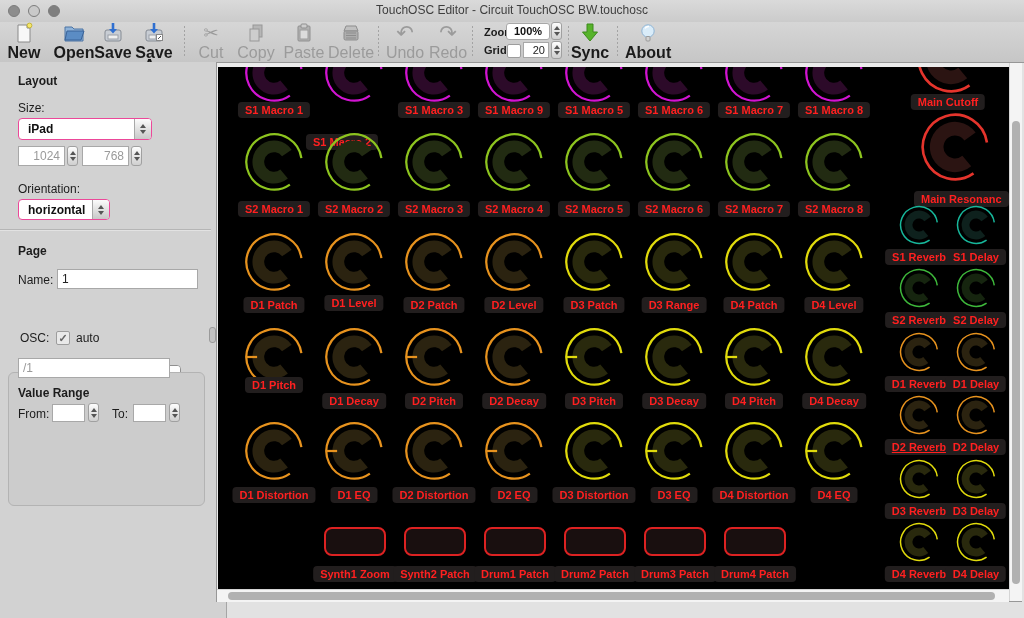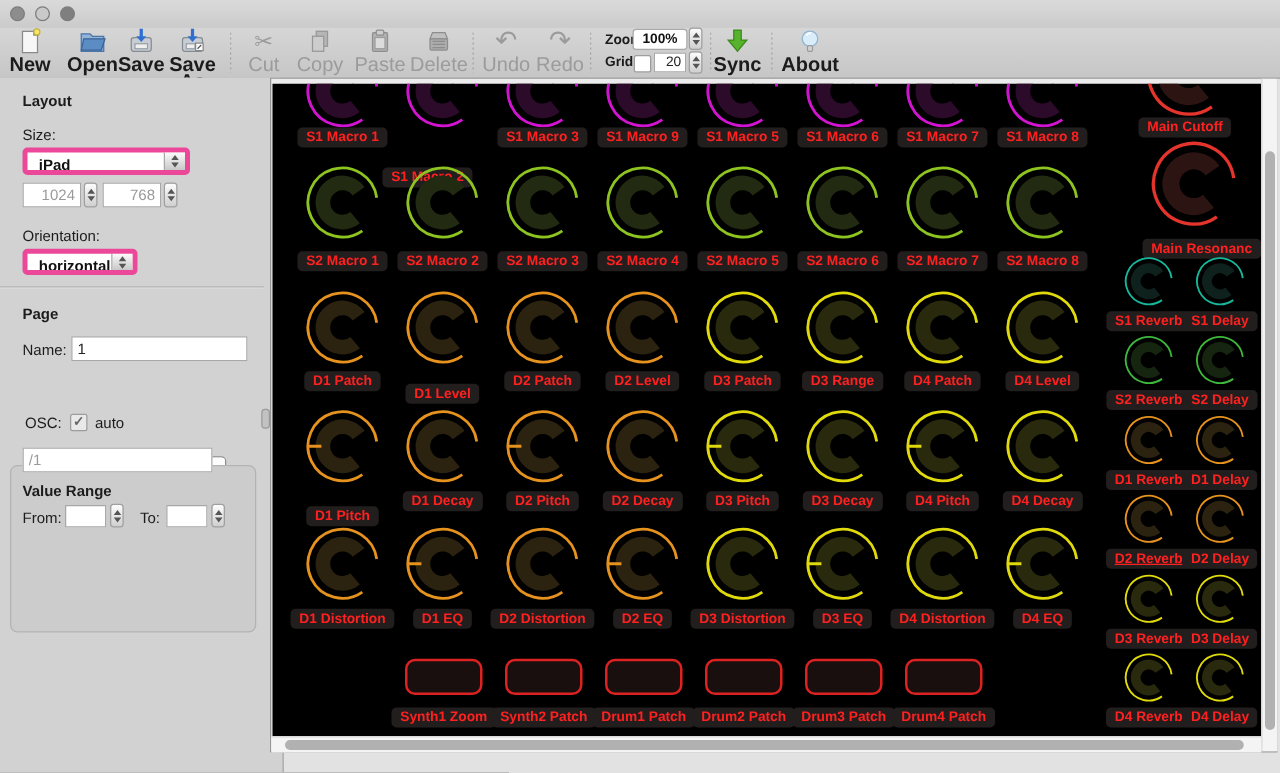--- a/index.html
+++ b/index.html
@@ -36,21 +36,21 @@
     font-size:11px;line-height:12px;text-align:center;color:#666;font-weight:bold;}
   .numfield{position:absolute;background:#fff;border:1px solid #a8a8a8;font-size:11px;
     color:#222;text-align:right;padding:1px 3px;box-sizing:border-box;}
   .tb-label{position:absolute;font-size:11px;font-weight:bold;color:#1b1b1b;}
   
   #sidebar{position:absolute;left:0;top:62px;width:227px;height:556px;background:#d2d2d2;
     border-right:1px solid #a5a5a5;box-sizing:border-box;}
   .sb-text{position:absolute;font-size:12px;color:#1c1c1c;}
   .sb-bold{font-weight:bold;}
   .sb-sep{position:absolute;left:0;width:211px;height:1px;background:#b5b5b5;border-bottom:1px solid #e2e2e2;}
-  .combobox{position:absolute;background:#fff;border:4px solid #ec4899;border-radius:4px;
+  .combobox{position:absolute;background:#fff;border:1px solid #ec4899;border-radius:4px;
     font-size:12px;font-weight:bold;color:#111;box-sizing:border-box;overflow:hidden;}
   .combobox .cb-text{position:absolute;left:9px;top:3px;}
   .combobox .cb-cap{position:absolute;right:0;top:0;bottom:0;width:16px;
     background:linear-gradient(#fbfbfb,#c8c8c8);border-left:1px solid #a8a8a8;
     display:flex;flex-direction:column;align-items:center;justify-content:center;gap:2px;}
   .field{position:absolute;background:#fff;border:1px solid #a8a8a8;font-size:12px;
     color:#222;padding:2px 4px;box-sizing:border-box;}
   .field.disabled{color:#9a9a9a;}
   .field.num{text-align:right;}
   #seg-tabs{position:absolute;left:31px;top:303px;height:15px;display:flex;
@@ -82,20 +82,21 @@
 </style>
 </head>
 <body>
 
 <div id="app">
 
   <div id="titlebar">
     <div id="tl-close" class="tl"></div>
     <div id="tl-min" class="tl"></div>
     <div id="tl-max" class="tl"></div>
+    <div id="title">TouchOSC Editor - Circuit TouchOSC BW.touchosc</div>
   </div>
 
   <div id="toolbar">
     <div class="tbtn" style="left:1px">
       <span class="ticon">
         <svg width="22" height="22" viewBox="0 0 22 22">
             <path d="M5 3h9l3 3v14H5z" fill="#f7f7f7" stroke="#8a8a8a"></path>
             <path d="M14 3l3 3h-3z" fill="#d8d8d8" stroke="#8a8a8a"></path>
             <circle cx="16.5" cy="3.5" r="2.4" fill="#f5e76a" stroke="#c4b43d"></circle>
           </svg>
@@ -366,21 +367,21 @@
         <div class="knob-label" style="left: 616px; top: 142px;">S2 Macro 8</div>
         <div class="knob" style="left: 26px; top: 165px;"><svg width="60" height="60" viewBox="0 0 64 64">
             <path d="M50.840497018646815 18.80774196392594A23 23 0 1 0 46.7841150227904 49.6190221917365L38.749269901708665 40.043466652749274A10.5 10.5 0 1 1 40.601096465034416 25.977447418314014Z" fill="#2b2310"></path>
             <path d="M61.212908027876324 27.89439352167807A29.5 29.5 0 1 0 48.92050487235586 56.16498530652525" fill="none" stroke="#e6921e" stroke-width="2.4"></path>
           </svg></div>
         <div class="knob-label" style="left: 56px; top: 238px;">D1 Patch</div>
         <div class="knob" style="left: 106px; top: 165px;"><svg width="60" height="60" viewBox="0 0 64 64">
             <path d="M50.840497018646815 18.80774196392594A23 23 0 1 0 46.7841150227904 49.6190221917365L38.749269901708665 40.043466652749274A10.5 10.5 0 1 1 40.601096465034416 25.977447418314014Z" fill="#2b2310"></path>
             <path d="M61.212908027876324 27.89439352167807A29.5 29.5 0 1 0 48.92050487235586 56.16498530652525" fill="none" stroke="#e6921e" stroke-width="2.4"></path>
           </svg></div>
-        <div class="knob-label" style="left: 136px; top: 236px; margin-top: 12px;">D1 Level</div>
+        <div class="knob-label" style="left: 136px; top: 236px;">D1 Level</div>
         <div class="knob" style="left: 186px; top: 165px;"><svg width="60" height="60" viewBox="0 0 64 64">
             <path d="M50.840497018646815 18.80774196392594A23 23 0 1 0 46.7841150227904 49.6190221917365L38.749269901708665 40.043466652749274A10.5 10.5 0 1 1 40.601096465034416 25.977447418314014Z" fill="#2b2310"></path>
             <path d="M61.212908027876324 27.89439352167807A29.5 29.5 0 1 0 48.92050487235586 56.16498530652525" fill="none" stroke="#e6921e" stroke-width="2.4"></path>
           </svg></div>
         <div class="knob-label" style="left: 216px; top: 238px;">D2 Patch</div>
         <div class="knob" style="left: 266px; top: 165px;"><svg width="60" height="60" viewBox="0 0 64 64">
             <path d="M50.840497018646815 18.80774196392594A23 23 0 1 0 46.7841150227904 49.6190221917365L38.749269901708665 40.043466652749274A10.5 10.5 0 1 1 40.601096465034416 25.977447418314014Z" fill="#2b2310"></path>
             <path d="M61.212908027876324 27.89439352167807A29.5 29.5 0 1 0 48.92050487235586 56.16498530652525" fill="none" stroke="#e6921e" stroke-width="2.4"></path>
           </svg></div>
         <div class="knob-label" style="left: 296px; top: 238px;">D2 Level</div>
@@ -402,21 +403,21 @@
         <div class="knob" style="left: 586px; top: 165px;"><svg width="60" height="60" viewBox="0 0 64 64">
             <path d="M50.840497018646815 18.80774196392594A23 23 0 1 0 46.7841150227904 49.6190221917365L38.749269901708665 40.043466652749274A10.5 10.5 0 1 1 40.601096465034416 25.977447418314014Z" fill="#29290d"></path>
             <path d="M61.212908027876324 27.89439352167807A29.5 29.5 0 1 0 48.92050487235586 56.16498530652525" fill="none" stroke="#e0da0c" stroke-width="2.4"></path>
           </svg></div>
         <div class="knob-label" style="left: 616px; top: 238px;">D4 Level</div>
         <div class="knob" style="left: 26px; top: 260px;"><svg width="60" height="60" viewBox="0 0 64 64">
             <path d="M50.840497018646815 18.80774196392594A23 23 0 1 0 46.7841150227904 49.6190221917365L38.749269901708665 40.043466652749274A10.5 10.5 0 1 1 40.601096465034416 25.977447418314014Z" fill="#2b2310"></path>
             <path d="M61.212908027876324 27.89439352167807A29.5 29.5 0 1 0 48.92050487235586 56.16498530652525" fill="none" stroke="#e6921e" stroke-width="2.4"></path>
             <path d="M2.5 32H14" stroke="#e6921e" stroke-width="2.4"></path>
           </svg></div>
-        <div class="knob-label" style="left: 56px; top: 346px; text-align: center;">D1 Pitch</div>
+        <div class="knob-label" style="left: 56px; top: 318px; text-align: center;">D1 Pitch</div>
         <div class="knob" style="left: 106px; top: 260px;"><svg width="60" height="60" viewBox="0 0 64 64">
             <path d="M50.840497018646815 18.80774196392594A23 23 0 1 0 46.7841150227904 49.6190221917365L38.749269901708665 40.043466652749274A10.5 10.5 0 1 1 40.601096465034416 25.977447418314014Z" fill="#2b2310"></path>
             <path d="M61.212908027876324 27.89439352167807A29.5 29.5 0 1 0 48.92050487235586 56.16498530652525" fill="none" stroke="#e6921e" stroke-width="2.4"></path>
           </svg></div>
         <div class="knob-label" style="left: 136px; top: 334px;">D1 Decay</div>
         <div class="knob" style="left: 186px; top: 260px;"><svg width="60" height="60" viewBox="0 0 64 64">
             <path d="M50.840497018646815 18.80774196392594A23 23 0 1 0 46.7841150227904 49.6190221917365L38.749269901708665 40.043466652749274A10.5 10.5 0 1 1 40.601096465034416 25.977447418314014Z" fill="#2b2310"></path>
             <path d="M61.212908027876324 27.89439352167807A29.5 29.5 0 1 0 48.92050487235586 56.16498530652525" fill="none" stroke="#e6921e" stroke-width="2.4"></path>
             <path d="M2.5 32H14" stroke="#e6921e" stroke-width="2.4"></path>
           </svg></div>

